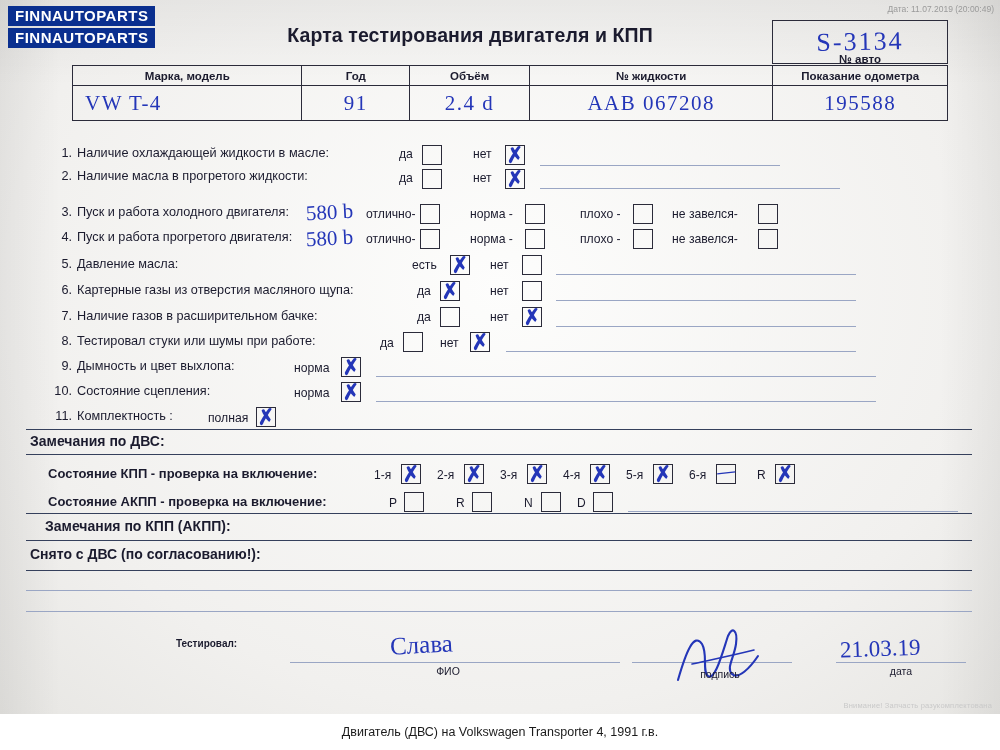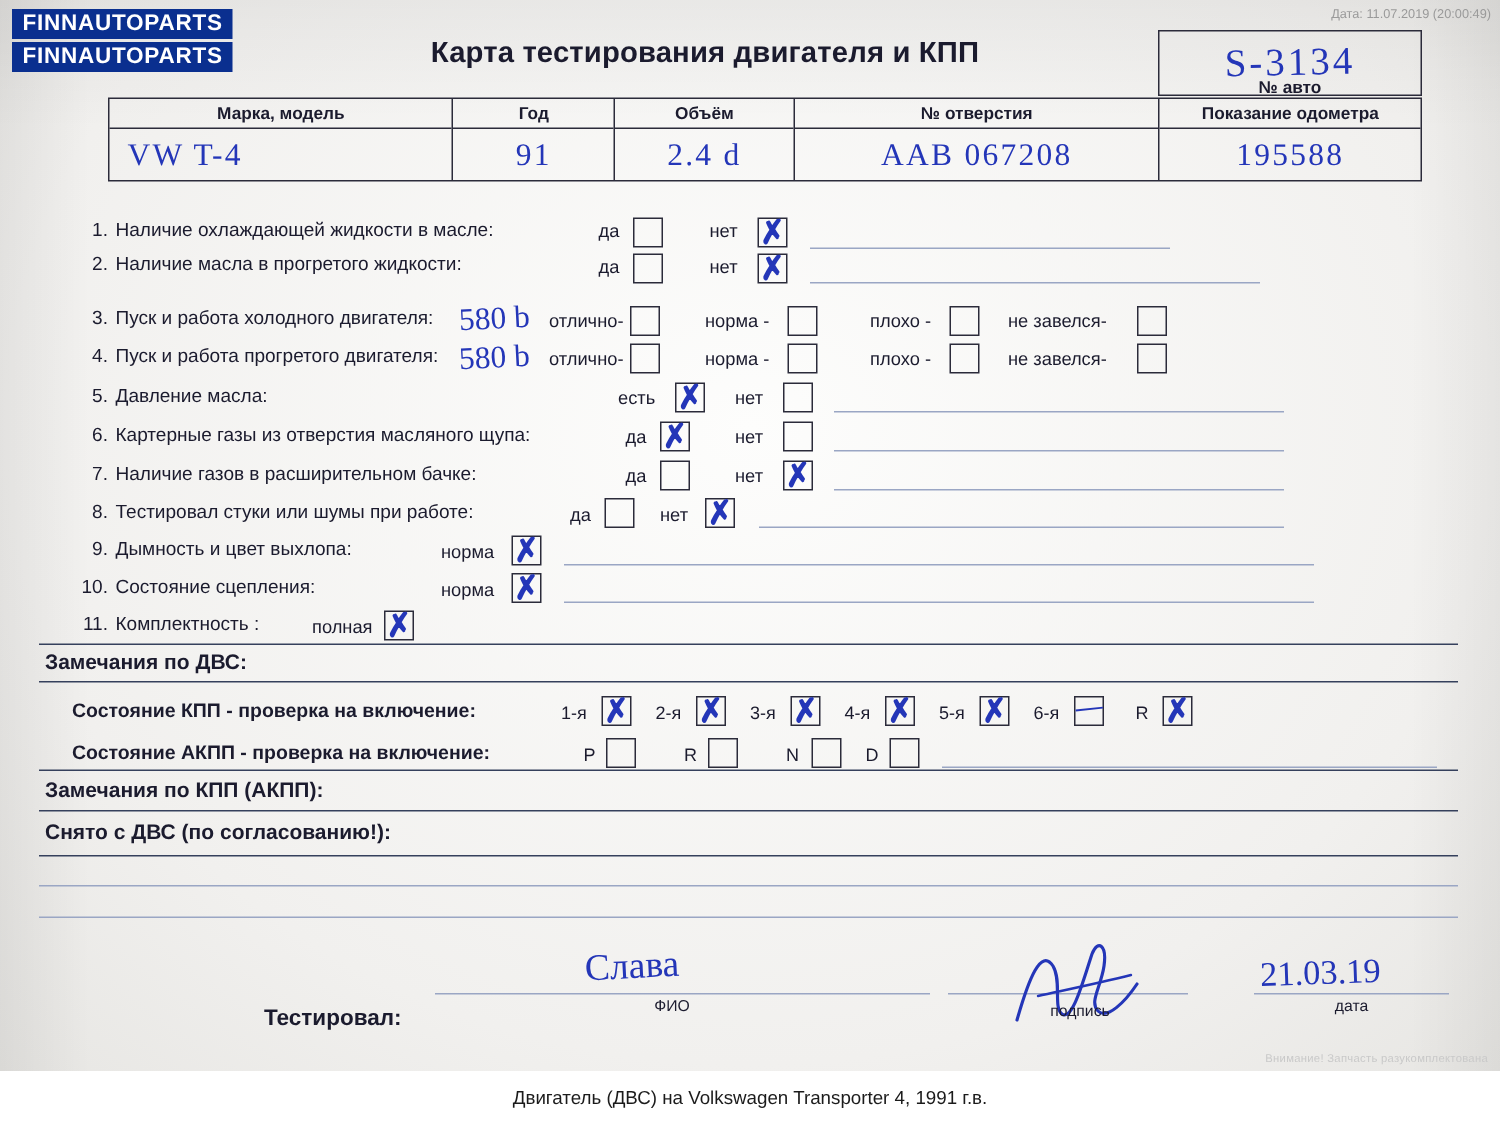--- a/index.html
+++ b/index.html
@@ -136,21 +136,21 @@
   }
   .hr.thin { border-bottom:1px solid #9aa6c4; }
 
   
   .glab {
     position:absolute; font-size:12px; color:#1b1b2e; white-space:nowrap;
   }
 
   
   .sig-label {
-    position:absolute; font-size:15px; font-weight:bold; color:#1b1b2e;margin-top:32px;
+    position:absolute; font-size:10px; font-weight:bold; color:#1b1b2e;
   }
   .sub {
     position:absolute; font-size:10.5px; color:#1b1b2e; text-align:center;
   }
   .sig-hand {
     position:absolute; font-family:"Liberation Serif", serif;
     color:#2436b8; white-space:nowrap;
   }
 
   
@@ -186,21 +186,21 @@
       </div>
       <div class="cell c-year">
         <div class="hd">Год</div>
         <div class="hv center">91</div>
       </div>
       <div class="cell c-vol">
         <div class="hd">Объём</div>
         <div class="hv center">2.4 d</div>
       </div>
       <div class="cell c-eng">
-        <div class="hd">№ отверстия</div>
+        <div class="hd">№ жидкости</div>
         <div class="hv center">AAB 067208</div>
       </div>
       <div class="cell c-odo">
         <div class="hd">Показание одометра</div>
         <div class="hv center">195588</div>
       </div>
     </div>
   </div>
 
   <div class="item" style="top:146px;">
@@ -351,21 +351,21 @@
   <div class="cbox" style="left:404px; top:492px;"></div>
   <div class="glab" style="left:456px; top:496px;">R</div>
   <div class="cbox" style="left:472px; top:492px;"></div>
   <div class="glab" style="left:524px; top:496px;">N</div>
   <div class="cbox" style="left:541px; top:492px;"></div>
   <div class="glab" style="left:577px; top:496px;">D</div>
   <div class="cbox" style="left:593px; top:492px;"></div>
   <div class="line" style="left:628px; top:511px; width:330px;"></div>
 
   <div class="hr" style="top:513px;"></div>
-  <div class="sect" style="top:518px;">Замечания по КПП (АКПП):</div>
+  <div class="sect" style="top:518px;margin-left:15px;">Замечания по КПП (АКПП):</div>
   <div class="hr" style="top:540px;"></div>
 
   <div class="sect" style="top:546px;">Снято с ДВС (по согласованию!):</div>
   <div class="hr" style="top:570px;"></div>
   <div class="hr thin" style="top:590px;"></div>
   <div class="hr thin" style="top:611px;"></div>
 
   <div class="sig-label" style="left:176px; top:638px;">Тестировал:</div>
   <div class="line" style="left:290px; top:662px; width:330px;"></div>
   <div class="sig-hand" style="left:390px; top:631px; font-size:25px; transform:rotate(-3deg);">Слава</div>

